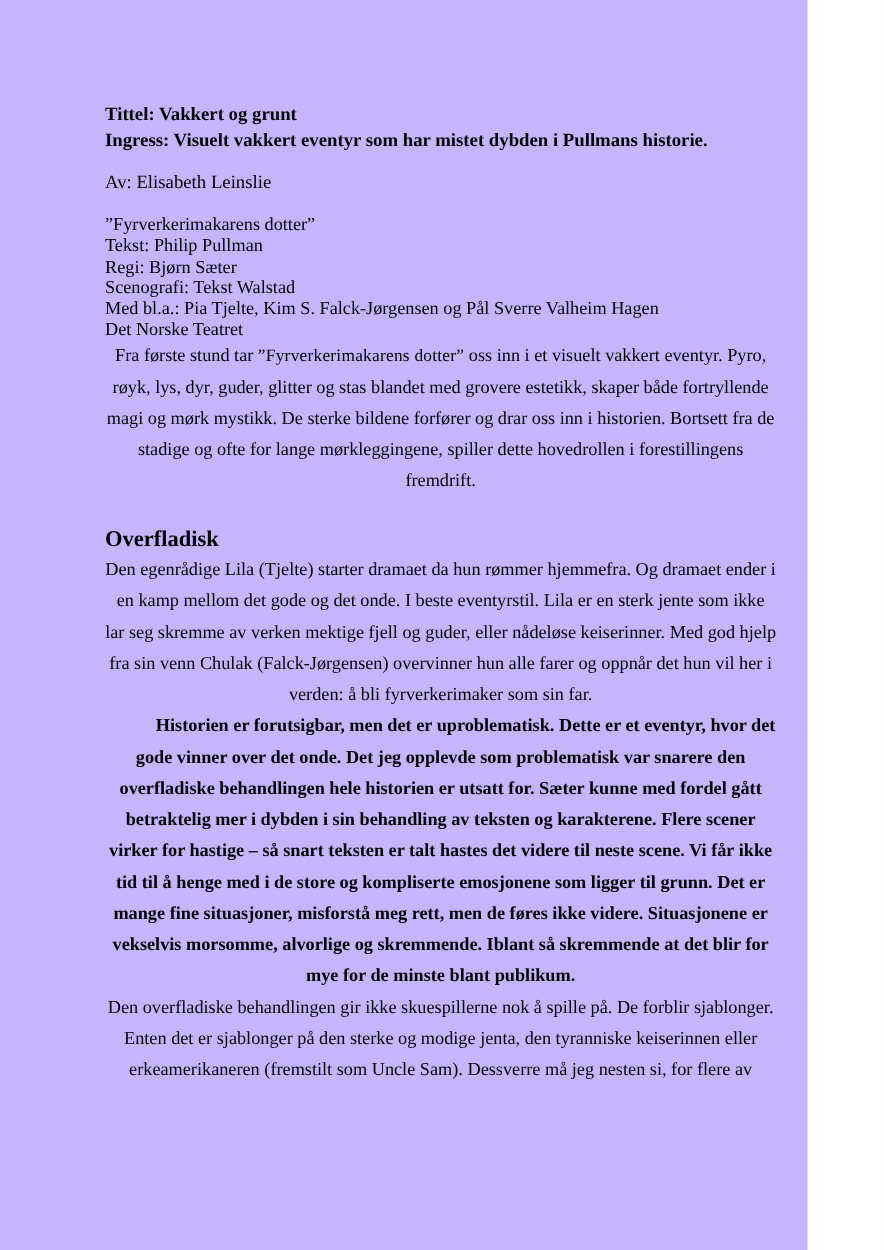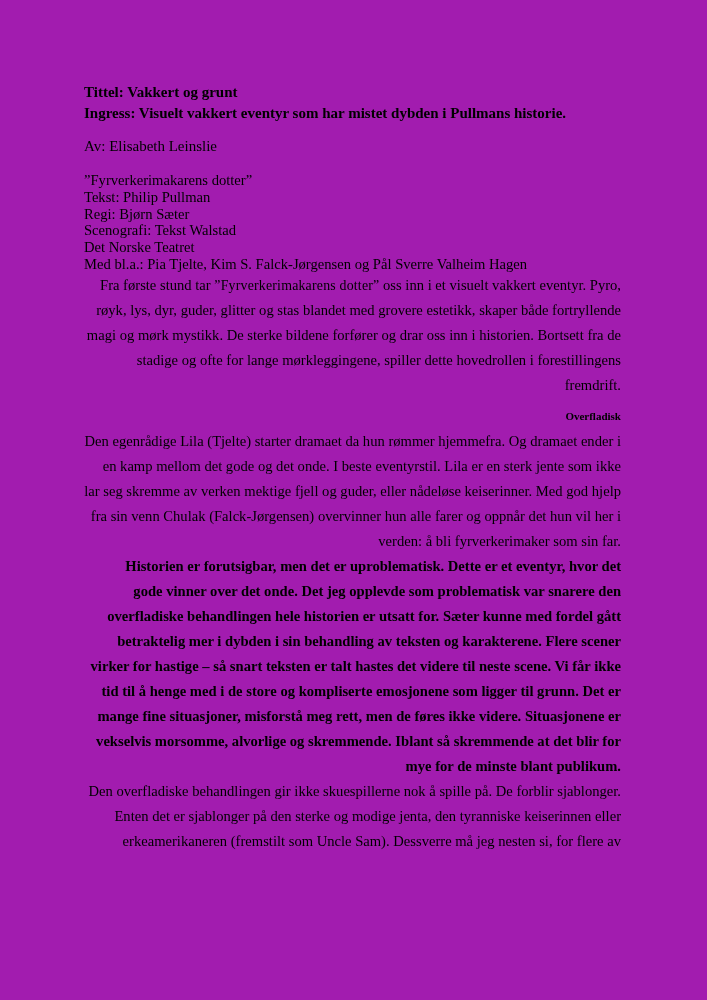--- a/index.html
+++ b/index.html
@@ -9,24 +9,24 @@
   }
   body {
     width: 707px;
     height: 1000px;
     overflow: hidden;
     color: #000000;
     font-family: "Liberation Serif", "DejaVu Serif", serif;
   }
   .page {
     box-sizing: border-box;
-    width: 707px;
+    width: 646px;
     height: 1000px;
     padding: 84px 84px 0 84px;
-    background: #a21caf;
+    background: #c4b5fd;
   }
   .content {
     width: 537px;
   }
   .bold-line {
     font-weight: bold;
     font-size: 15px;
     line-height: 17px;
     margin: 0;
   }
@@ -43,35 +43,34 @@
     font-size: 14.6px;
     line-height: 16.8px;
   }
   .credit-line {
     white-space: nowrap;
   }
   p.body-par {
     font-size: 14.6px;
     line-height: 25px;
     margin: 0;
-    text-align: right;
+    text-align: center;
   }
   .intro {
     margin-top: 38px;
   }
   .quoted-title {
     font-size: 0.95em;
     letter-spacing: 0.2px;
   }
   h2.section-heading {
     font-weight: bold;
-    font-size: 11px;
+    font-size: 18px;
     line-height: 25px;
-    margin: 6px 0 0 0;
-    text-align: right;
+    margin: 21px 0 0 0;
   }
   .indent-first {
     text-indent: 40px;
     font-weight: bold;
   }
 </style>
 </head>
 <body>
 
 <div class="page">
@@ -81,22 +80,22 @@
 
     <p class="bold-line ingress">Ingress: Visuelt vakkert eventyr som har mistet dybden i Pullmans historie.</p>
 
     <div class="byline">Av: Elisabeth Leinslie</div>
 
     <div class="credits">
       <div class="credit-line">”Fyrverkerimakarens dotter”</div>
       <div class="credit-line">Tekst: Philip Pullman</div>
       <div class="credit-line">Regi: Bjørn Sæter</div>
       <div class="credit-line">Scenografi: Tekst Walstad</div>
+      <div class="credit-line">Med bl.a.: Pia Tjelte, Kim S. Falck-Jørgensen og Pål Sverre Valheim Hagen</div>
       <div class="credit-line">Det Norske Teatret</div>
-      <div class="credit-line">Med bl.a.: Pia Tjelte, Kim S. Falck-Jørgensen og Pål Sverre Valheim Hagen</div>
     </div>
 
     <p class="body-par intro"><span>Fra første stund tar </span><span class="quoted-title">”Fyrverkerimakarens dotter”</span><span> oss inn i et visuelt vakkert eventyr. Pyro, røyk, lys, dyr, guder, glitter og stas blandet med grovere estetikk, skaper både fortryllende magi og mørk mystikk. De sterke bildene forfører og drar oss inn i historien. Bortsett fra de stadige og ofte for lange mørkleggingene, spiller dette hovedrollen i forestillingens fremdrift.</span></p>
 
     <h2 class="section-heading">Overfladisk</h2>
 
     <p class="body-par">Den egenrådige Lila (Tjelte) starter dramaet da hun rømmer hjemmefra. Og dramaet ender i en kamp mellom det gode og det onde. I beste eventyrstil. Lila er en sterk jente som ikke lar seg skremme av verken mektige fjell og guder, eller nådeløse keiserinner. Med god hjelp fra sin venn Chulak (Falck-Jørgensen) overvinner hun alle farer og oppnår det hun vil her i verden: å bli fyrverkerimaker som sin far.</p>
 
     <p class="body-par indent-first">Historien er forutsigbar, men det er uproblematisk. Dette er et eventyr, hvor det gode vinner over det onde. Det jeg opplevde som problematisk var snarere den overfladiske behandlingen hele historien er utsatt for. Sæter kunne med fordel gått betraktelig mer i dybden i sin behandling av teksten og karakterene. Flere scener virker for hastige – så snart teksten er talt hastes det videre til neste scene. Vi får ikke tid til å henge med i de store og kompliserte emosjonene som ligger til grunn. Det er mange fine situasjoner, misforstå meg rett, men de føres ikke videre. Situasjonene er vekselvis morsomme, alvorlige og skremmende. Iblant så skremmende at det blir for mye for de minste blant publikum.</p>
 

